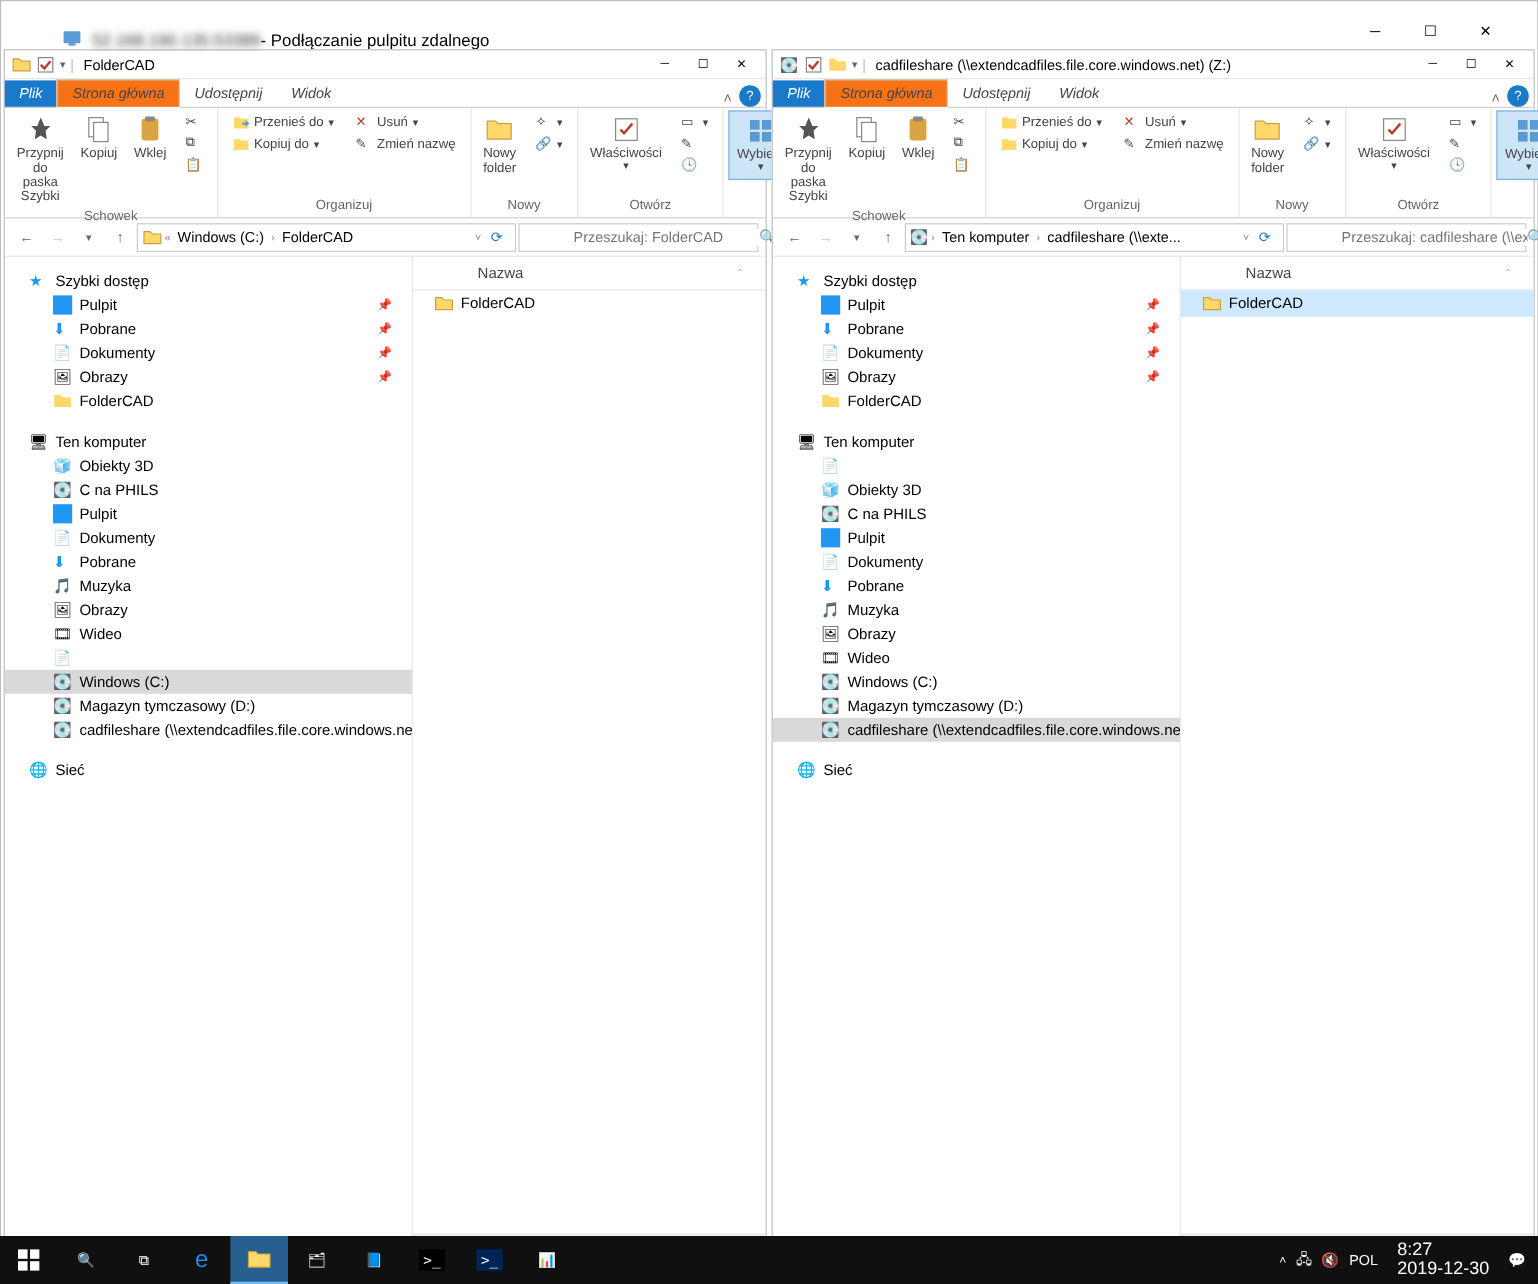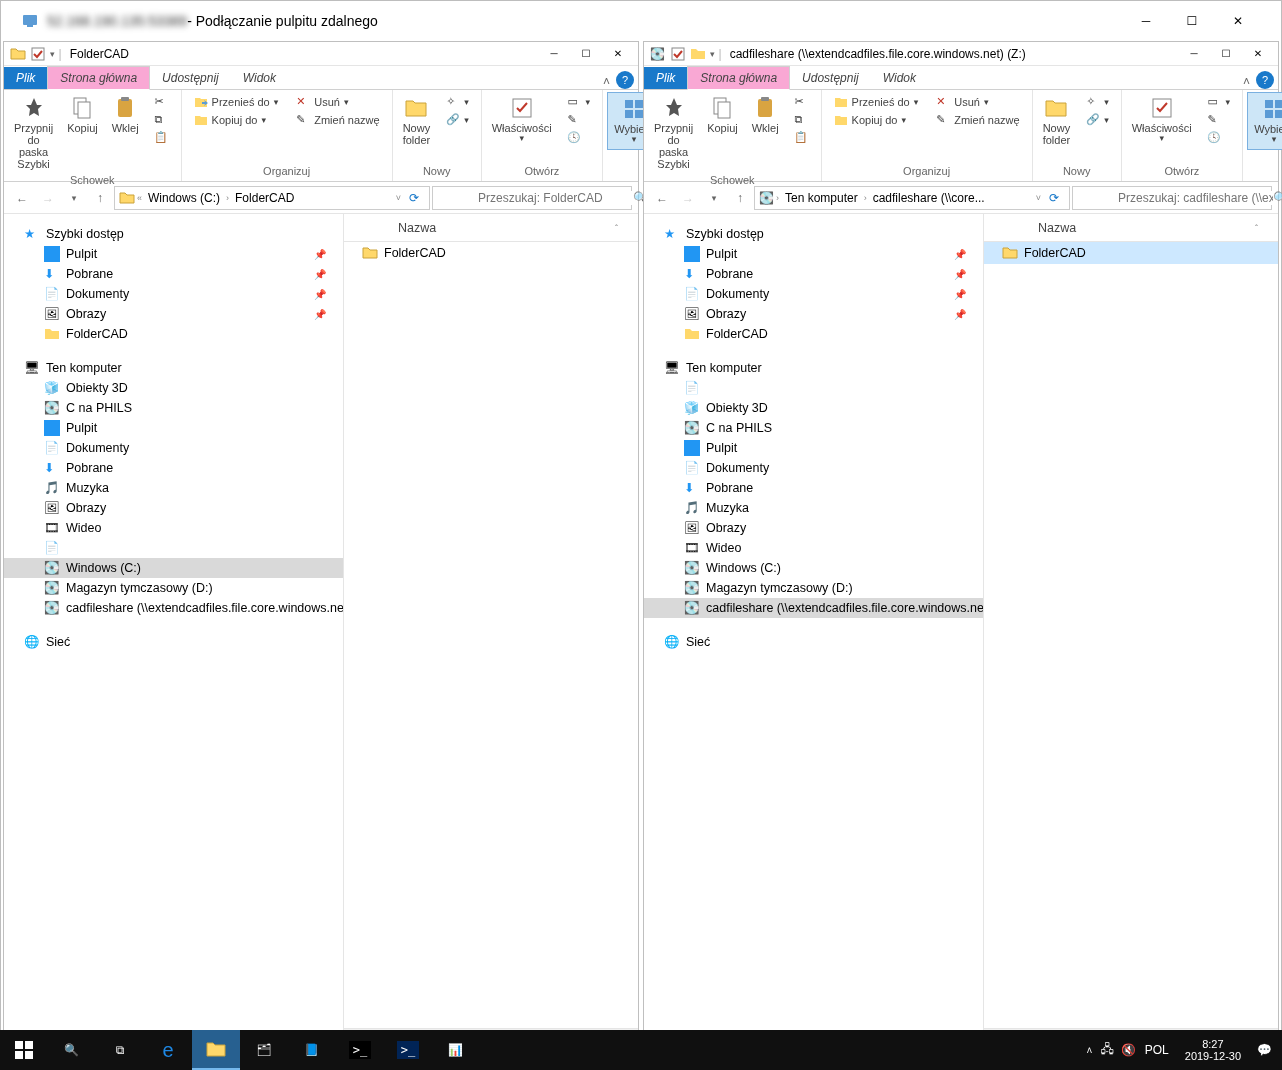--- a/index.html
+++ b/index.html
@@ -1,37 +1,37 @@
 <!DOCTYPE html>
 <html><head>
 <meta charset="utf-8">
 <style>
 * { margin: 0; padding: 0; box-sizing: border-box; font-family: "Segoe UI", Tahoma, sans-serif; }
 body { width: 1282px; height: 1070px; background: #fff; overflow: hidden; position: relative; }
 
 
 .rdp-window { width: 1282px; height: 1070px; border: 1px solid #bdbdbd; background: #fff; display: flex; flex-direction: column; }
-.rdp-title { height: 40px; display: flex; align-items: center; padding: 0 20px; font-size: 14px; }
+.rdp-title { height: 40px; display: flex; align-items: flex-end; padding: 0 20px; font-size: 14px; margin-left: 30px; }
 .rdp-title .icon { width: 18px; height: 18px; margin-right: 8px; }
 .rdp-title .spacer { flex: 1; }
 .rdp-title .winbtn { width: 46px; height: 30px; display: flex; align-items: center; justify-content: center; font-size: 12px; cursor: pointer; }
 .rdp-body { flex: 1; display: flex; background: #fff; }
 
 
 .explorer { flex: 1; border: 1px solid #bfbfbf; margin: 0 2px; display: flex; flex-direction: column; background: #fff; min-width: 0; }
 .explorer .qat { height: 24px; display: flex; align-items: center; gap: 4px; padding: 0 6px; border-bottom: 1px solid #e5e5e5; font-size: 12px; }
 .qat .qicon { width: 16px; height: 16px; display: flex; align-items: center; justify-content: center; }
 .qat .title { margin-left: 4px; white-space: nowrap; overflow: hidden; text-overflow: ellipsis; }
 .qat .spacer { flex: 1; }
 .qat .wbtn { width: 28px; height: 20px; display: flex; align-items: center; justify-content: center; font-size: 10px; }
 
 .tabs { height: 24px; display: flex; align-items: flex-end; font-size: 12px; border-bottom: 1px solid #d0d0d0; }
 .tabs .tab { padding: 4px 12px; color: #444; cursor: pointer; font-style: italic; }
 .tabs .tab.file { background: #1979ca; color: #fff; }
-.tabs .tab.sel { border-top: 1px solid #d0d0d0; border-left:1px solid #d0d0d0; border-right:1px solid #d0d0d0; border-bottom:1px solid #fff; margin-bottom:-1px; background:#f9a8d4; }
+.tabs .tab.sel { border-top: 1px solid #d0d0d0; border-left:1px solid #d0d0d0; border-right:1px solid #d0d0d0; border-bottom:1px solid #fff; margin-bottom:-1px; background:#f97316; }
 .tabs .spacer { flex:1; }
 .tabs .help { width:18px; height:18px; border-radius:50%; background:#1979ca; color:#fff; font-size:11px; display:flex; align-items:center; justify-content:center; margin-right:4px; }
 .tabs .chev { padding:0 6px; color:#666; }
 
 
 .ribbon { height: 92px; display:flex; border-bottom:1px solid #d0d0d0; font-size:11px; color:#444; }
 .rgroup { border-right:1px solid #e5e5e5; display:flex; flex-direction:column; padding:2px 4px 0 4px; }
 .rgroup .gbody { flex:1; display:flex; align-items:flex-start; gap:2px; }
 .rgroup .glabel { height:16px; text-align:center; color:#666; font-size:11px; }
 .bigbtn { display:flex; flex-direction:column; align-items:center; justify-content:flex-start; padding:4px 6px; cursor:pointer; text-align:center; line-height:1.1; }
@@ -78,21 +78,21 @@
 .status .spacer { flex:1; }
 .status .vbtn { width:20px; height:18px; border:1px solid #ccc; display:flex; align-items:center; justify-content:center; }
 .status .vbtn.active { background:#cde6f7; border-color:#7ab0e0; }
 
 
 .taskbar { position:absolute; left:0; right:0; bottom:0; height:40px; background:#101010; display:flex; align-items:center; color:#fff; font-size:12px; }
 .taskbar .titem { width:48px; height:40px; display:flex; align-items:center; justify-content:center; cursor:pointer; }
 .taskbar .titem.active { background:#276090; border-bottom:2px solid #76b9ed; }
 .taskbar .spacer { flex:1; }
 .taskbar .tray { display:flex; align-items:center; gap:8px; padding-right:10px; }
-.taskbar .clock { text-align:center; line-height:1.1; font-size:11px; padding:0 8px; }
+.taskbar .clock { text-align:left; line-height:1.1; font-size:15px; padding:0 8px; }
 
 
 svg { display:block; }
 </style>
 </head>
 <body>
 
 <div class="rdp-window">
   <div class="rdp-title">
     <span class="icon">
@@ -625,21 +625,21 @@
       <div class="navbar">
         <div class="nbtn">←</div>
         <div class="nbtn" style="color:#ccc;">→</div>
         <div class="nbtn" style="font-size:9px;">▾</div>
         <div class="nbtn">↑</div>
         <div class="addr">
           <span>💽</span>
           <span class="sep">›</span>
           <span class="crumb">Ten komputer</span>
           <span class="sep">›</span>
-          <span class="crumb">cadfileshare (\\core...</span>
+          <span class="crumb">cadfileshare (\\exte...</span>
           <span style="flex:1"></span>
           <span class="sep">˅</span>
           <span class="refresh">⟳</span>
         </div>
         <div class="search">
           <input placeholder="Przeszukaj: cadfileshare (\\extendcadfile..." style="">
           <span class="sicon">🔍</span>
         </div>
       </div>
 

